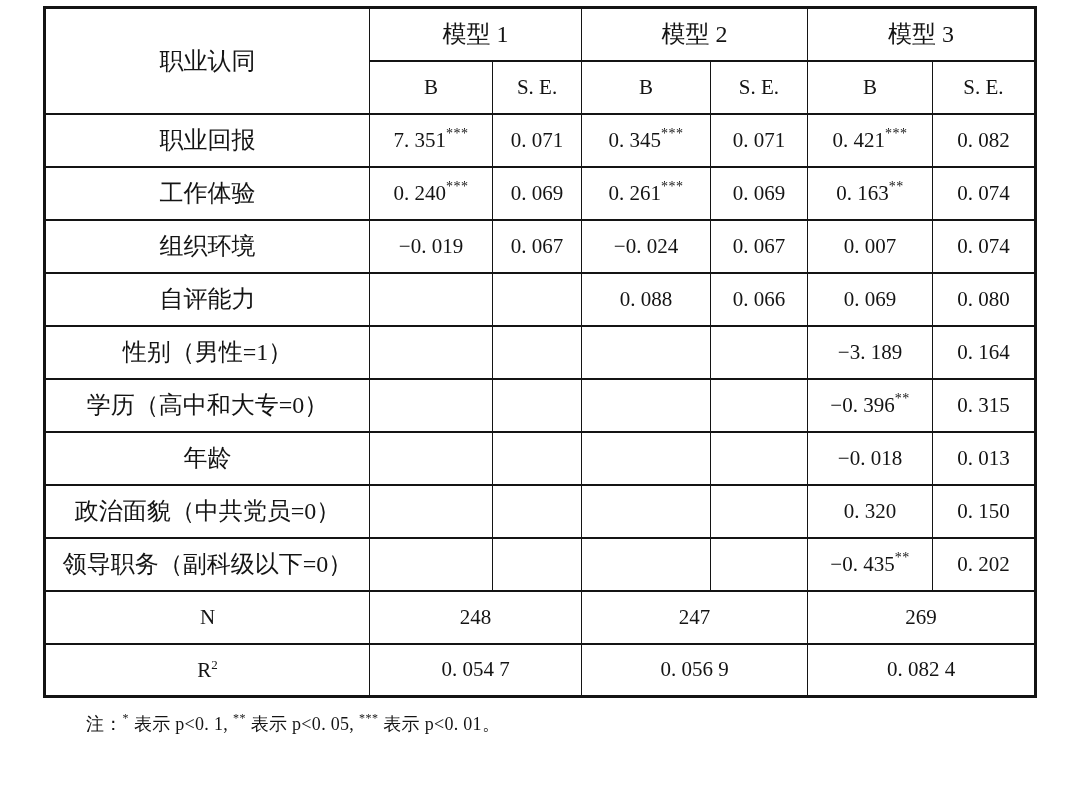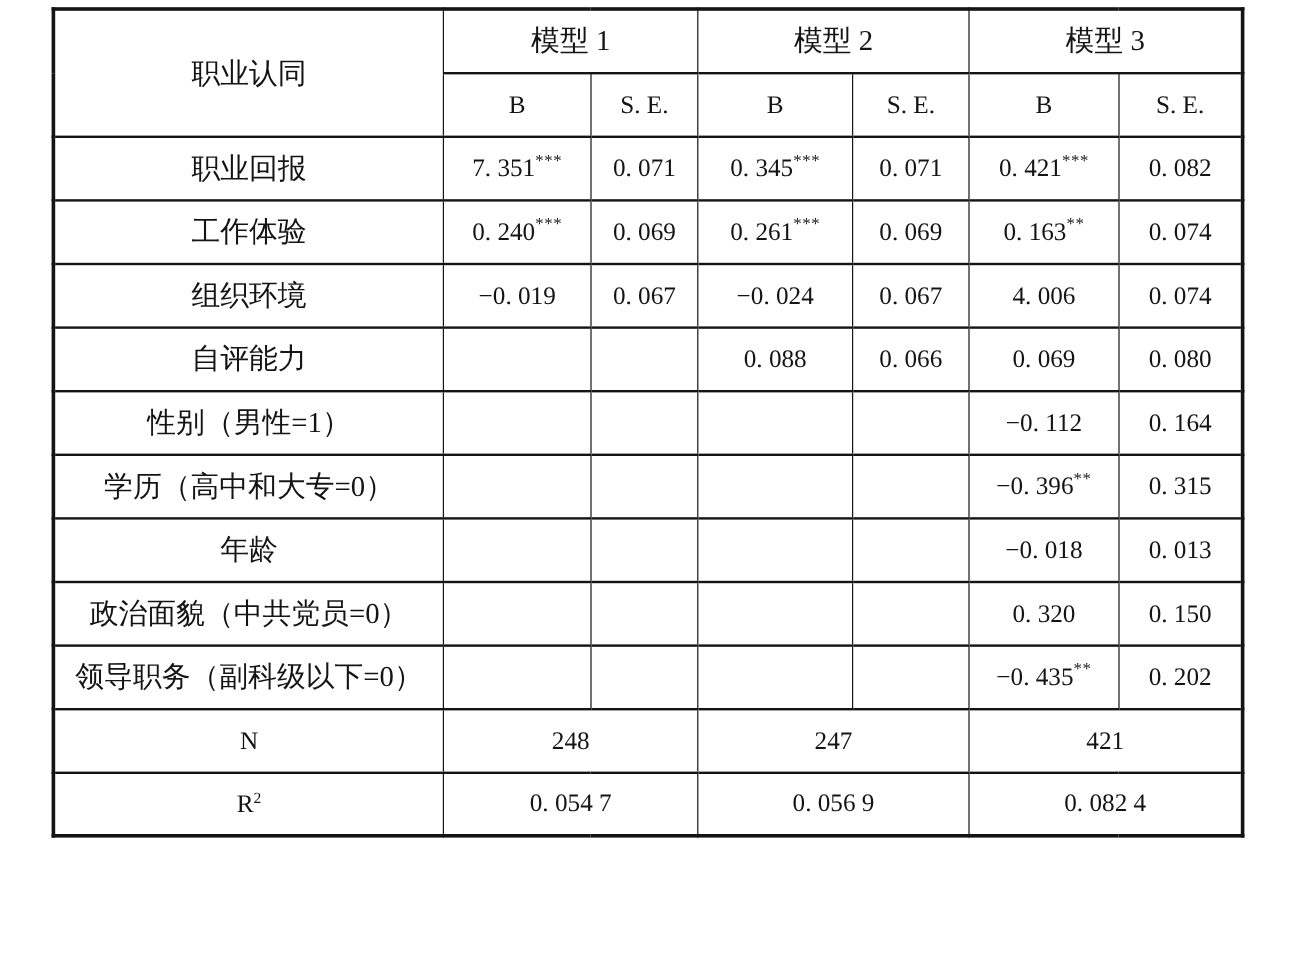--- a/index.html
+++ b/index.html
@@ -108,39 +108,39 @@
           <td><span>0. 069</span></td>
           <td><span>0. 163</span><sup class="stars">**</sup></td>
           <td><span>0. 074</span></td>
         </tr>
         <tr>
           <th class="cn">组织环境</th>
           <td><span>−0. 019</span></td>
           <td><span>0. 067</span></td>
           <td><span>−0. 024</span></td>
           <td><span>0. 067</span></td>
-          <td><span>4. 006</span></td>
+          <td><span>0. 007</span></td>
           <td><span>0. 074</span></td>
         </tr>
         <tr>
           <th class="cn">自评能力</th>
           <td></td>
           <td></td>
           <td><span>0. 088</span></td>
           <td><span>0. 066</span></td>
           <td><span>0. 069</span></td>
           <td><span>0. 080</span></td>
         </tr>
         <tr>
           <th class="cn">性别（男性=1）</th>
           <td></td>
           <td></td>
           <td></td>
           <td></td>
-          <td><span>−0. 112</span></td>
+          <td><span>−3. 189</span></td>
           <td><span>0. 164</span></td>
         </tr>
         <tr>
           <th class="cn">学历（高中和大专=0）</th>
           <td></td>
           <td></td>
           <td></td>
           <td></td>
           <td><span>−0. 396</span><sup class="stars">**</sup></td>
           <td><span>0. 315</span></td>
@@ -169,25 +169,28 @@
           <td></td>
           <td></td>
           <td></td>
           <td><span>−0. 435</span><sup class="stars">**</sup></td>
           <td><span>0. 202</span></td>
         </tr>
         <tr>
           <th>N</th>
           <td colspan="2">248</td>
           <td colspan="2">247</td>
-          <td colspan="2">421</td>
+          <td colspan="2">269</td>
         </tr>
         <tr>
           <th>R<sup class="rsup">2</sup></th>
           <td colspan="2">0. 054 7</td>
           <td colspan="2">0. 056 9</td>
           <td colspan="2">0. 082 4</td>
         </tr>
       </tbody>
   </table>
 
+  <div class="note">
+    <span>注：</span><sup class="mark">*</sup><span> 表示 p&lt;0. 1, </span><sup class="mark">**</sup><span> 表示 p&lt;0. 05, </span><sup class="mark">***</sup><span> 表示 p&lt;0. 01。</span>
+  </div>
 
 </div>
 
 </body></html>

